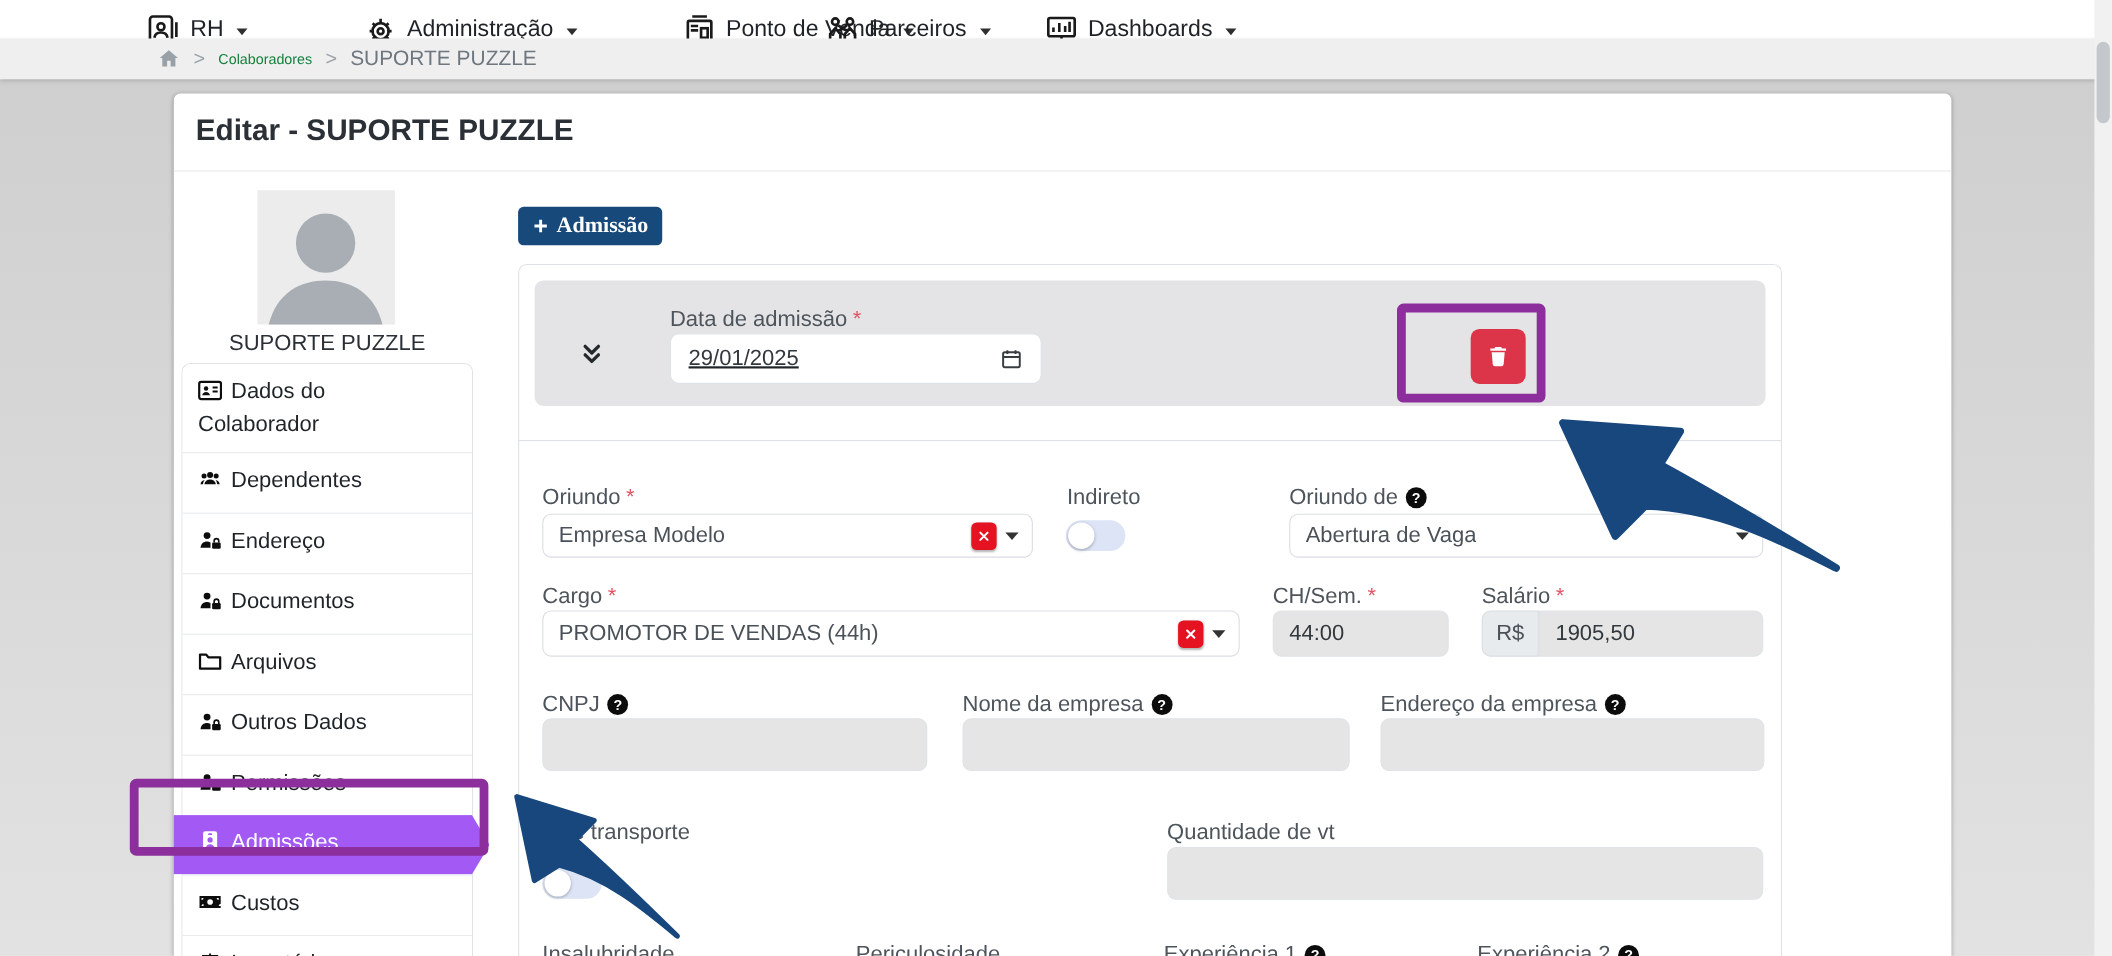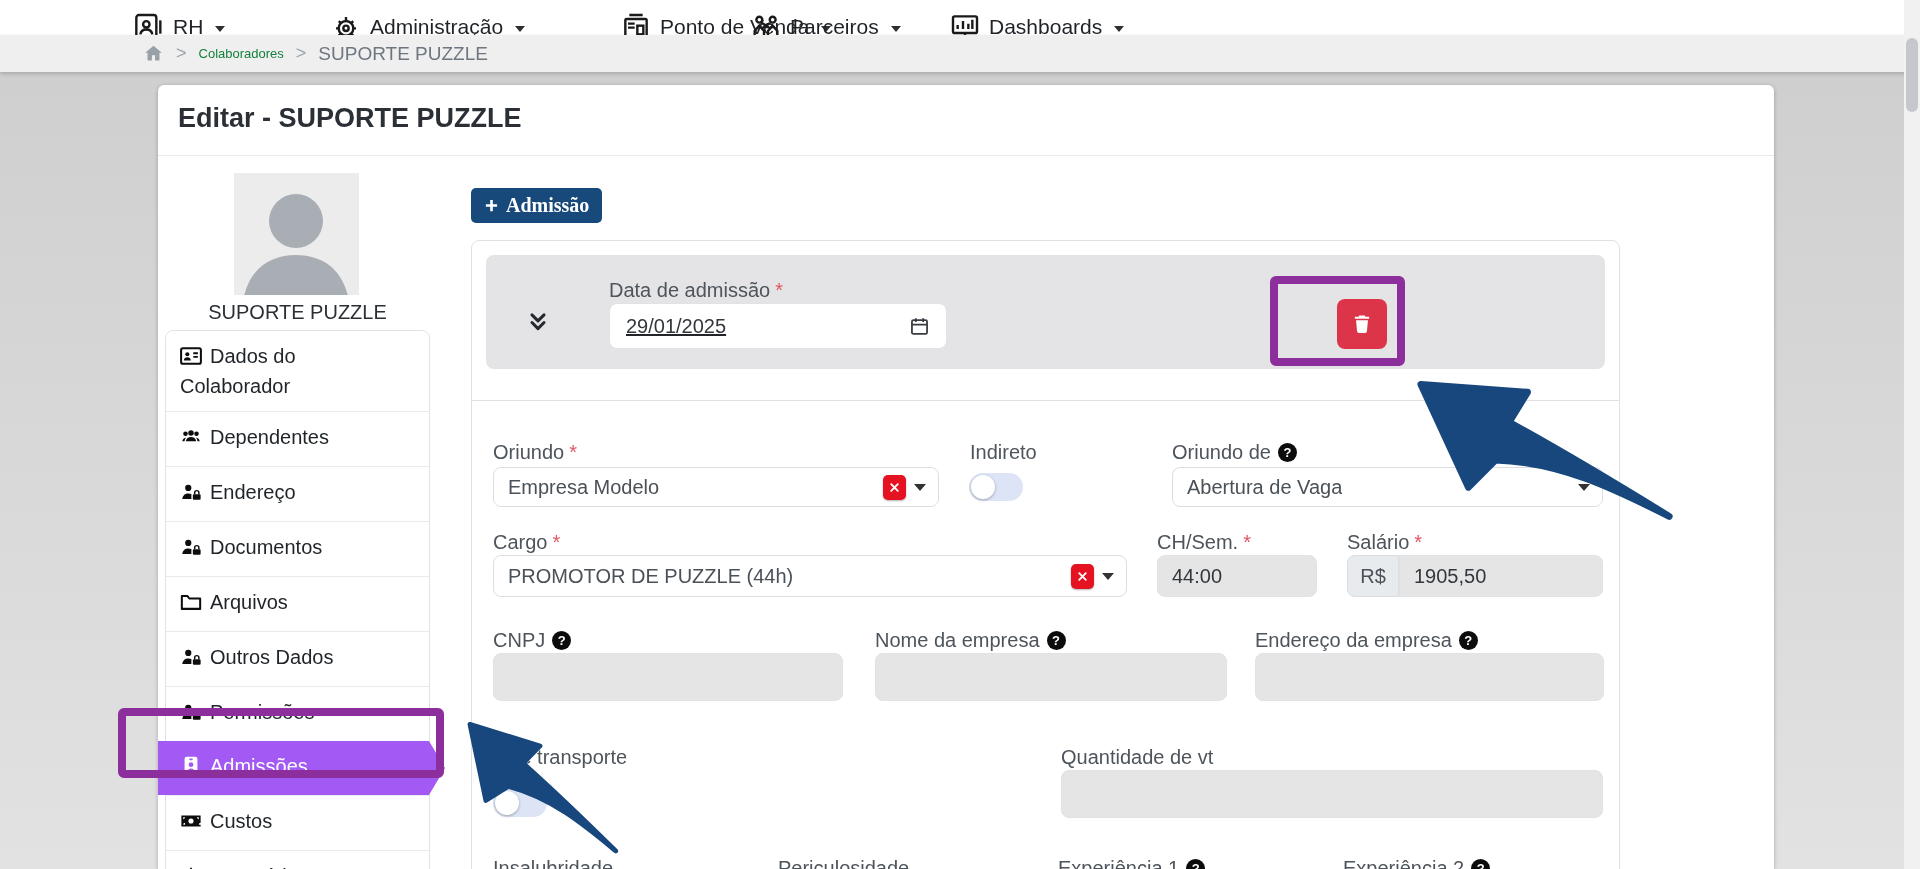--- a/index.html
+++ b/index.html
@@ -272,21 +272,21 @@
     <div class="sel" style="left:700px; top:226px; width:431px; height:40px">
       <span class="sel-value">Abertura de Vaga</span>
       <i class="sel-caret"></i>
     </div>
 
     <div class="fgroup flabel" style="left:21px; top:290px">
         <span>Cargo</span>
         <span class="req">*</span>
       </div>
     <div class="sel" style="left:21px; top:314px; width:634px; height:42px">
-      <span class="sel-value">PROMOTOR DE PUZZLE (44h)</span>
+      <span class="sel-value">PROMOTOR DE VENDAS (44h)</span>
       <span class="clear-badge">
           <svg viewBox="0 0 10 10" fill="none" stroke="#fff" stroke-width="1.7" stroke-linecap="round">
             <path d="M2 2l6 6M8 2L2 8"></path>
           </svg>
         </span>
       <i class="sel-caret"></i>
     </div>
     <div class="fgroup flabel" style="left:685px; top:290px">
         <span>CH/Sem.</span>
         <span class="req">*</span>

